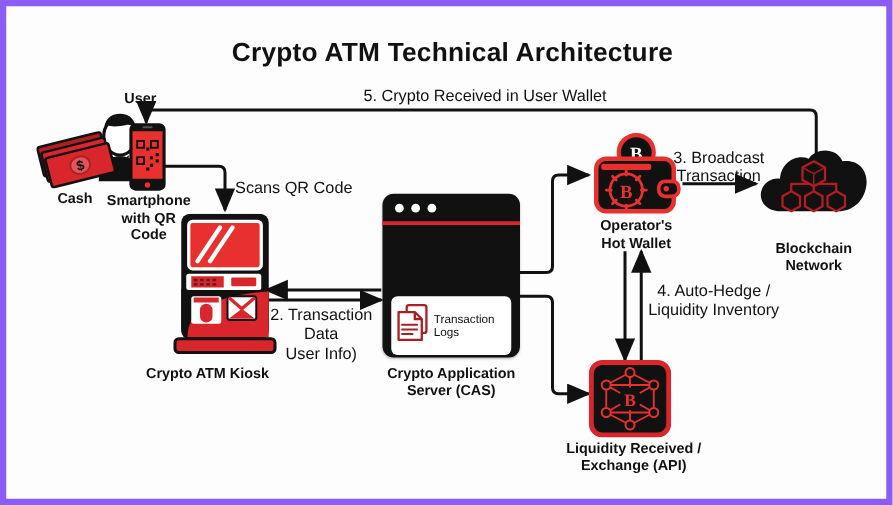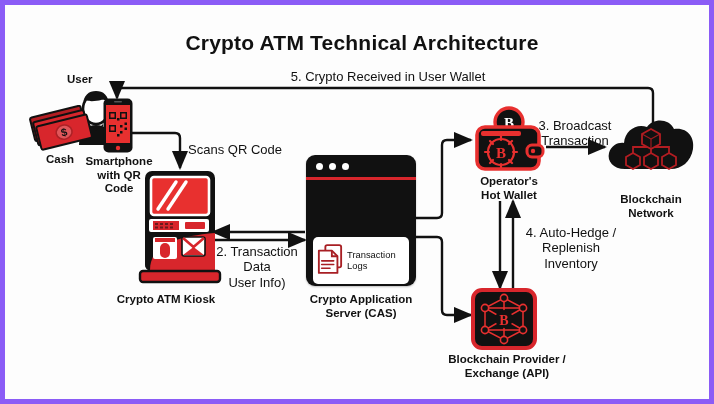--- a/index.html
+++ b/index.html
@@ -92,25 +92,25 @@
     <div>User Info)</div>
   </div>
 
   <div class="lbl step" style="left:531px;top:113px;width:78px;">
     <div>3. Broadcast</div>
     <div>Transaction</div>
   </div>
 
   <div class="lbl step" style="left:512px;top:220px;width:108px;">
     <div>4. Auto-Hedge /</div>
-    <div>Replenish Inventory</div>
+    <div>Liquidity Inventory</div>
   </div>
 
   <div class="node" style="left:62px;top:68px;">
-    <div class="lbl node-title" style="left:0;top:0;width:58px;position:relative;text-align:left;">User</div>
+    <div class="lbl node-title" style="left:0;top:0;width:58px;position:relative;text-align:right;">User</div>
   </div>
   <div class="node" style="left:62px;top:84px;width:58px;height:58px;">
     <svg viewBox="0 0 58 58" width="58" height="58" xmlns="http://www.w3.org/2000/svg">
       <path d="M12,56 C12,42 20,36 29,36 C38,36 46,42 46,56 Z" fill="#111"></path>
       <ellipse cx="29" cy="20" rx="13" ry="15" fill="#fff" stroke="#111" stroke-width="2.6"></ellipse>
       <path d="M16,17 C16,6 22,2 29,2 C36,2 42,6 42,17 C42,13 38,10 34,11 C30,12 22,13 19,11 C17,10 16,13 16,17 Z" fill="#111"></path>
       <path d="M22,35 L29,42 L36,35 L36,37 C36,40 22,40 22,37 Z" fill="#111"></path>
     </svg>
   </div>
 
@@ -292,17 +292,17 @@
           <circle cx="52" cy="42" r="3.6"></circle>
         <circle cx="33" cy="52" r="3.6"></circle>
           <circle cx="14" cy="42" r="3.6"></circle>
           <circle cx="14" cy="20" r="3.6"></circle>
       </g>
       <circle cx="33" cy="31" r="9" fill="#111"></circle>
       <text x="33" y="37" font-size="14" font-weight="bold" fill="#e8302f" text-anchor="middle" font-family="Liberation Serif, serif">B</text>
     </svg>
   </div>
   <div class="lbl node-title" style="left:432px;top:348px;width:140px;">
-    <div>Blockchain Provider /</div>
+    <div>Liquidity Received /</div>
     <div>Exchange (API)</div>
   </div>
 
 </div>
 
 </body></html>

